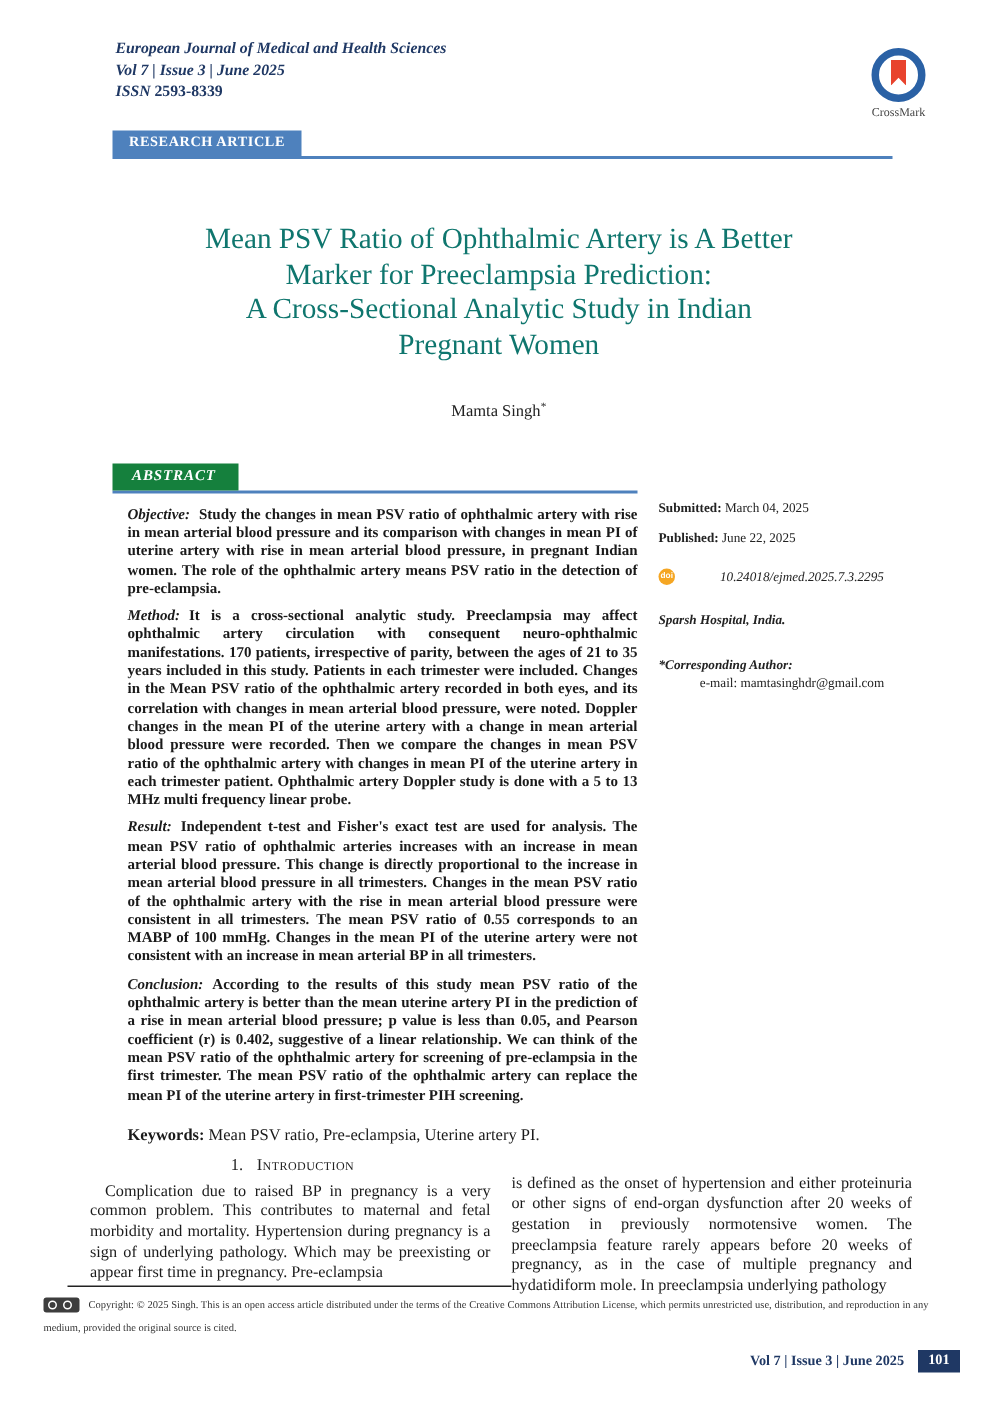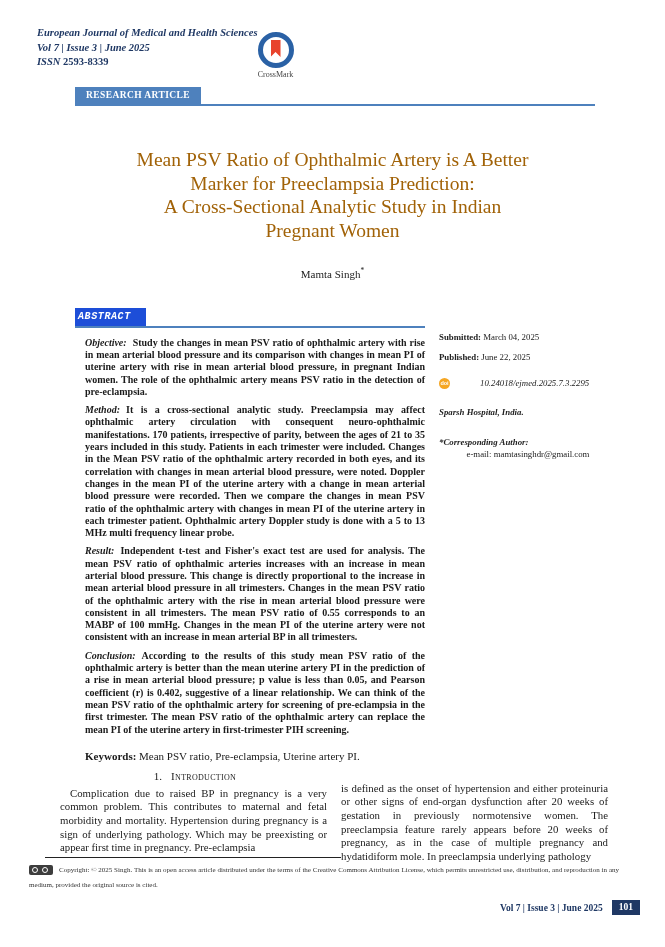--- a/index.html
+++ b/index.html
@@ -1,42 +1,42 @@
 <!DOCTYPE html>
 <html><head>
 <meta charset="utf-8">
 <style>
   * { margin:0; padding:0; box-sizing:border-box; }
   html,body { background:#ffffff; }
   body { font-family:"Liberation Serif","DejaVu Serif",serif; color:#1a1a1a; }
   .page { position:relative; width:665px; height:947px; margin:0 auto; background:#fff; overflow:hidden; }
 
   
-  .header { display:flex; align-items:flex-start; padding:26px 48px 0 37px; }
+  .header { display:flex; justify-content:space-between; align-items:flex-start; padding:26px 48px 0 77px; }
   .journal-info { color:#1f3864; font-size:10.5px; line-height:14.5px; font-style:italic; font-weight:bold; }
   .journal-info .issn-num { font-style:normal; font-weight:bold; }
   .crossmark { display:flex; flex-direction:column; align-items:center; margin-top:6px; cursor:pointer; }
   .cm-circle { width:36px; height:36px; border-radius:50%; border:5px solid #2a61a5; background:#fff; display:flex; justify-content:center; align-items:flex-start; }
   .cm-bookmark { width:10px; height:17px; margin-top:3px; background:#e8432d; clip-path:polygon(0 0,100% 0,100% 100%,50% 70%,0 100%); }
   .cm-label { font-size:8px; color:#444; margin-top:2px; font-family:"Liberation Serif",serif; }
 
   
   .badge-rule { margin:8px 0 0 75px; width:520px; border-bottom:2.5px solid #4e81bd; font-size:0; }
   .type-badge { display:inline-block; background:#4e81bd; color:#fff; font-size:9.5px; font-weight:bold; letter-spacing:.4px; padding:3px 11px 4px; }
 
   
-  .title { margin-top:42px; text-align:center; font-size:19.5px; line-height:23.5px; color:#a16207; }
+  .title { margin-top:42px; text-align:center; font-size:19.5px; line-height:23.5px; color:#0f766e; }
   .author { margin-top:24px; text-align:center; font-size:11px; color:#222; }
   .author sup { font-size:7.5px; }
 
   
   .abstract-row { display:flex; margin:28px 0 0 75px; height:452px; }
   .abstract-col { width:350px; }
   .abstract-head { border-bottom:2.5px solid #4e81bd; font-size:0; }
-  .abstract-label { display:inline-block; background:#1d4ed8; color:#fff; font-size:10px; font-weight:bold; font-style:italic; letter-spacing:.6px; padding:3px 15px 4px 3px;font-family:Liberation Mono, monospace; }
+  .abstract-label { display:inline-block; background:#15803d; color:#fff; font-size:10px; font-weight:bold; font-style:italic; letter-spacing:.6px; padding:3px 15px 4px 13px; }
   .abstract-col p.abs { margin-top:6px; padding-left:10px; font-size:10px; font-weight:bold; line-height:12.3px; text-align:justify; color:#1a1a1a;font-family:Liberation Serif, serif; }
   .abstract-col p.abs:first-of-type { margin-top:9px; }
   .abs .sec-label { font-style:italic; padding-right:6px; }
   .keywords { margin-top:14px; padding-left:10px; font-size:11px; }
   .keywords .kw-label { font-weight:bold; }
 
   .meta-sidebar { width:178px; margin-left:14px; padding-top:24px; font-size:8.8px; color:#222; }
   .meta-sidebar .row { margin-bottom:10px; }
   .meta-sidebar .lbl { font-weight:bold; }
   .doi-row { display:flex; align-items:center; margin:16px 0 18px;gap:26px; }

